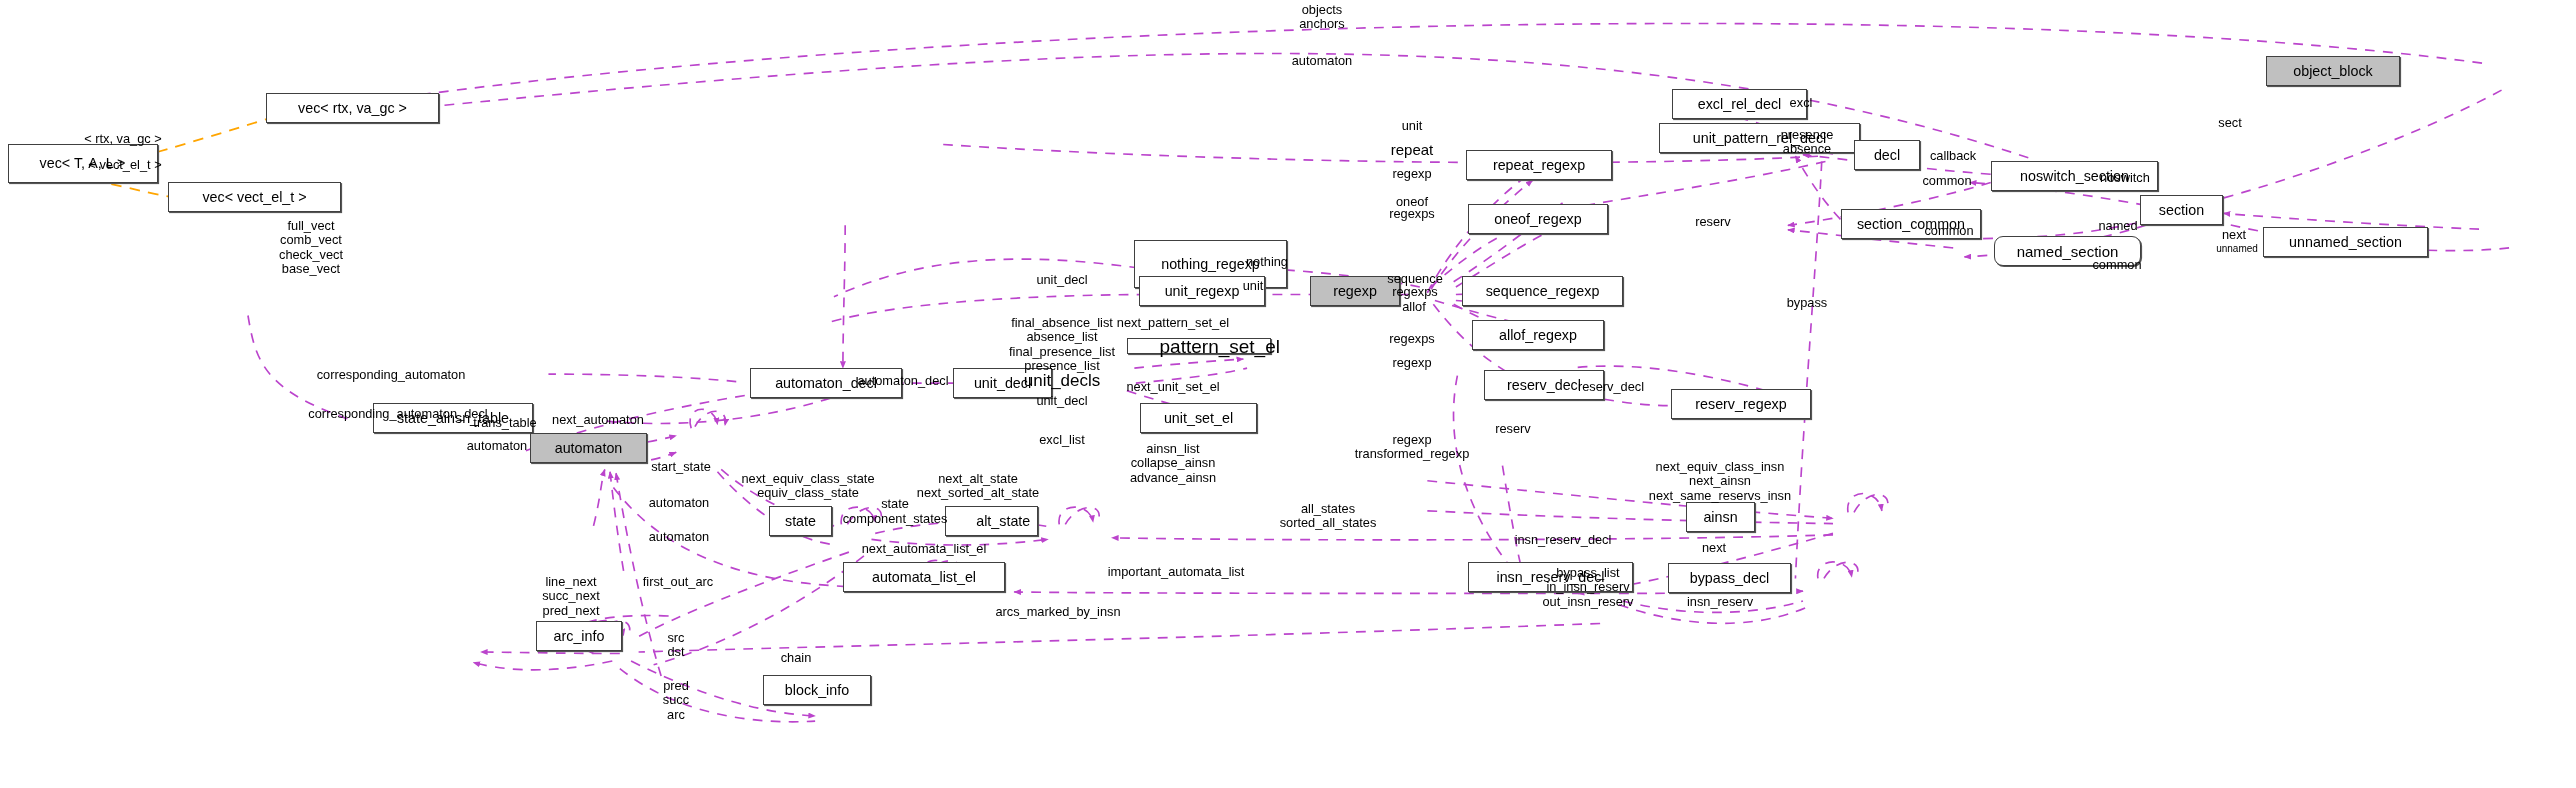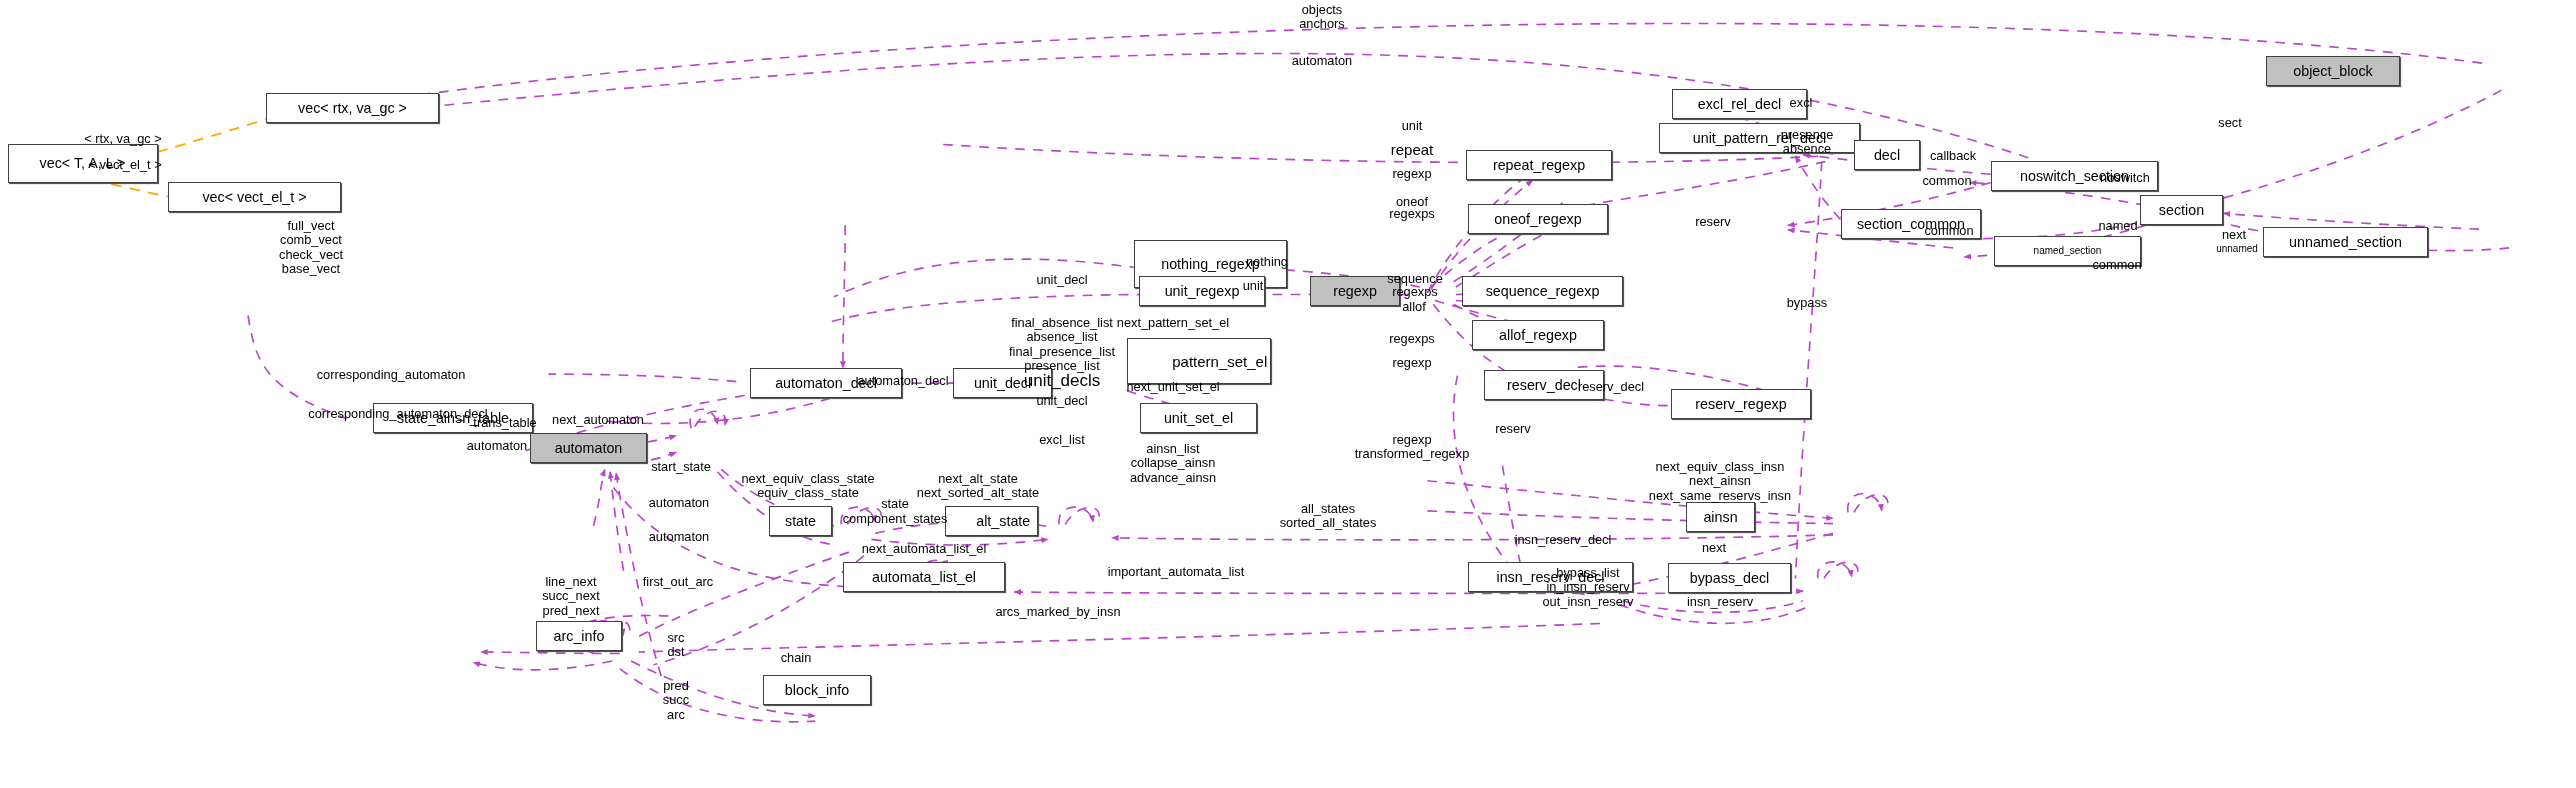--- a/index.html
+++ b/index.html
@@ -217,35 +217,35 @@
   <div id="nodes">
       <div class="node" style="left: 7.5px; top: 144px; width: 150px; height: 39px; font-size: 14.3px;">vec&lt; T, A, L &gt;</div>
       <div class="node" style="left: 266px; top: 93px; width: 173px; height: 30px; font-size: 14.3px;">vec&lt; rtx, va_gc &gt;</div>
       <div class="node" style="left: 168px; top: 182px; width: 173px; height: 30px; font-size: 14.3px;">vec&lt; vect_el_t &gt;</div>
       <div class="node" style="left: 373px; top: 403px; width: 160px; height: 30px; font-size: 14.3px;">state_ainsn_table</div>
       <div class="node highlight" style="left: 530px; top: 433px; width: 117px; height: 30px; font-size: 14.3px;">automaton</div>
       <div class="node" style="left: 750px; top: 368px; width: 152px; height: 30px; font-size: 14.3px;">automaton_decl</div>
       <div class="node" style="left: 953px; top: 368px; width: 99px; height: 30px; font-size: 14.3px;">unit_decl</div>
       <div class="node" style="left: 1134px; top: 240px; width: 153px; height: 48px; font-size: 14.3px;">nothing_regexp</div>
       <div class="node" style="left: 1139px; top: 276px; width: 126px; height: 30px; font-size: 14.3px;">unit_regexp</div>
-      <div class="node" style="left: 1127px; top: 338px; width: 144px; height: 46px; font-size: 15px; padding-left: 46px;">pattern_set_el</div>
+      <div class="node" style="left: 1127px; top: 338px; width: 144px; height: 16px; font-size: 19px; padding-left: 46px;">pattern_set_el</div>
       <div class="node" style="left: 1140px; top: 403px; width: 117px; height: 30px; font-size: 14.3px;">unit_set_el</div>
       <div class="node highlight" style="left: 1310px; top: 276px; width: 90px; height: 30px; font-size: 14.3px;">regexp</div>
       <div class="node" style="left: 1466px; top: 150px; width: 146px; height: 30px; font-size: 14.3px;">repeat_regexp</div>
       <div class="node" style="left: 1468px; top: 204px; width: 140px; height: 30px; font-size: 14.3px;">oneof_regexp</div>
       <div class="node" style="left: 1462px; top: 276px; width: 161px; height: 30px; font-size: 14.3px;">sequence_regexp</div>
       <div class="node" style="left: 1472px; top: 320px; width: 132px; height: 30px; font-size: 14.3px;">allof_regexp</div>
       <div class="node" style="left: 1484px; top: 370px; width: 120px; height: 30px; font-size: 14.3px;">reserv_decl</div>
       <div class="node" style="left: 1671px; top: 389px; width: 140px; height: 30px; font-size: 14.3px;">reserv_regexp</div>
       <div class="node" style="left: 1672px; top: 89px; width: 135px; height: 30px; font-size: 14.3px;">excl_rel_decl</div>
       <div class="node" style="left: 1659px; top: 123px; width: 201px; height: 30px; font-size: 14.3px;">unit_pattern_rel_decl</div>
       <div class="node" style="left: 1854px; top: 140px; width: 66px; height: 30px; font-size: 14.3px;">decl</div>
       <div class="node" style="left: 1991px; top: 161px; width: 167px; height: 30px; font-size: 14.3px;">noswitch_section</div>
       <div class="node" style="left: 1841px; top: 209px; width: 140px; height: 30px; font-size: 14.3px;">section_common</div>
-      <div class="node" style="left: 1994px; top: 236px; width: 147px; height: 30px; font-size: 10px;">named_section</div>
+      <div class="node" style="left: 1994px; top: 236px; width: 147px; height: 30px; font-size: 15px; border-radius: 9px;">named_section</div>
       <div class="node" style="left: 2140px; top: 195px; width: 83px; height: 30px; font-size: 14.3px;">section</div>
       <div class="node" style="left: 2263px; top: 227px; width: 165px; height: 30px; font-size: 14.3px;">unnamed_section</div>
       <div class="node highlight" style="left: 2266px; top: 56px; width: 134px; height: 30px; font-size: 14.3px;">object_block</div>
       <div class="node" style="left: 769px; top: 506px; width: 63px; height: 30px; font-size: 14.3px;">state</div>
       <div class="node" style="left: 945px; top: 506px; width: 93px; height: 30px; font-size: 14.3px; padding-left: 28px;">alt_state</div>
       <div class="node" style="left: 1686px; top: 502px; width: 69px; height: 30px; font-size: 14.3px;">ainsn</div>
       <div class="node" style="left: 1468px; top: 562px; width: 165px; height: 30px; font-size: 14.3px;">insn_reserv_decl</div>
       <div class="node" style="left: 1668px; top: 563px; width: 123px; height: 30px; font-size: 14.3px;">bypass_decl</div>
       <div class="node" style="left: 843px; top: 562px; width: 162px; height: 30px; font-size: 14.3px;">automata_list_el</div>
       <div class="node" style="left: 536px; top: 621px; width: 86px; height: 30px; font-size: 14.3px;">arc_info</div>

